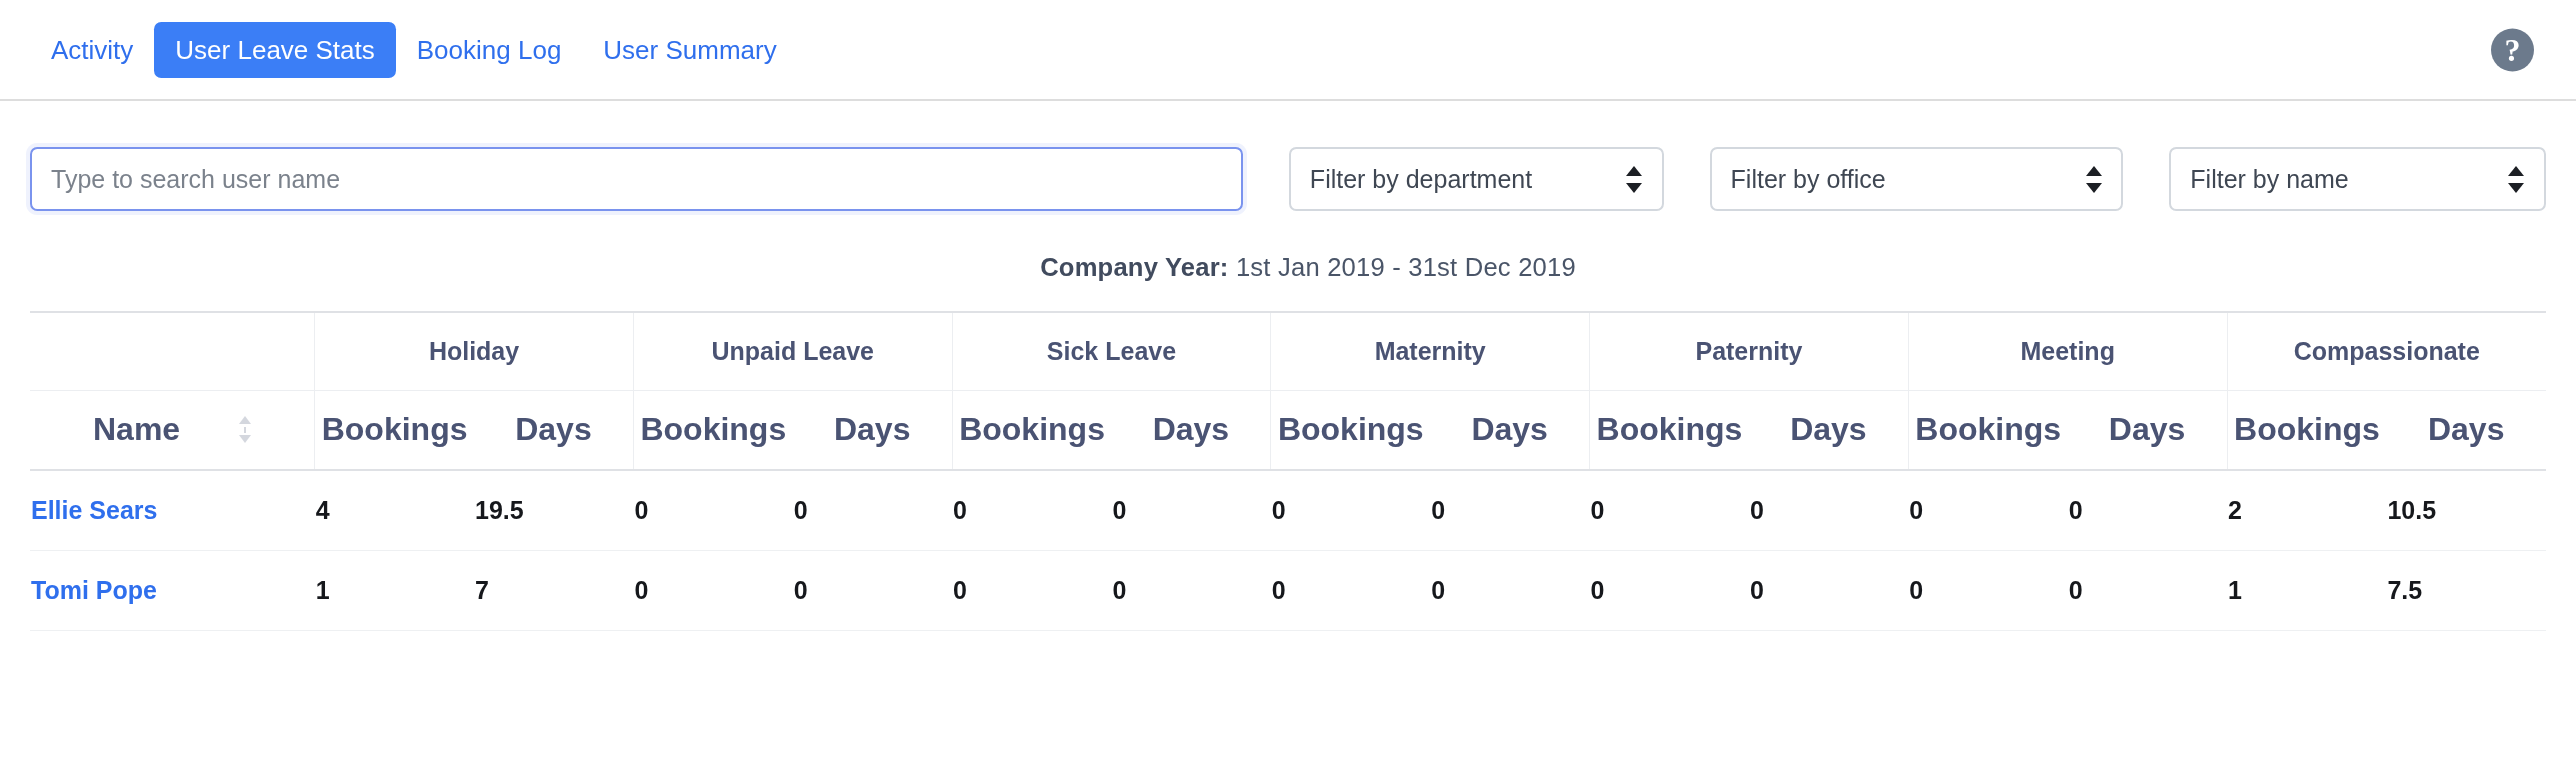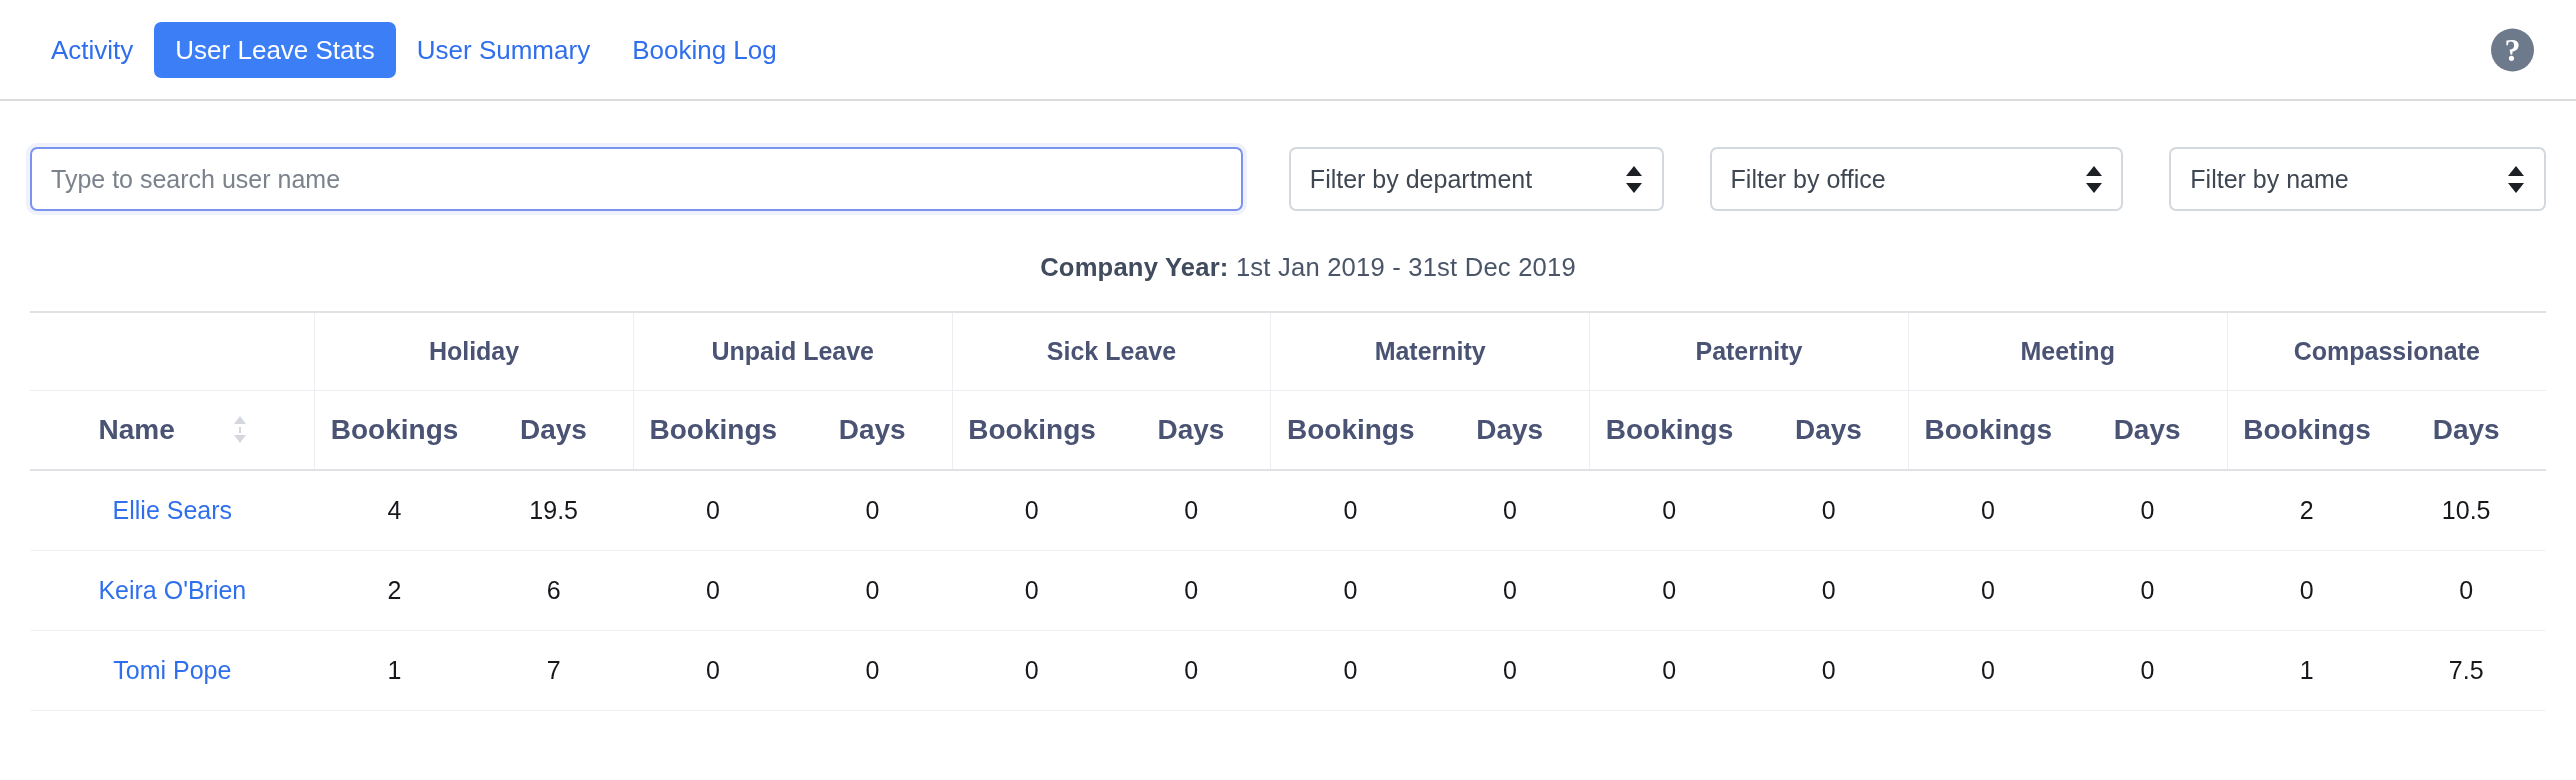--- a/index.html
+++ b/index.html
@@ -141,21 +141,21 @@
     font-weight: bold;
     color: #4a5373;
   }
   thead tr.grouprow th.gsep { border-left: 1.6px solid #eceef1; }
   thead tr.grouprow th.namecol { border-top: 2.4px solid #dfe1e5; }
 
   thead tr.subrow th {
     height: 80px;
     vertical-align: middle;
     text-align: center;
-    font-size: 28px;
+    font-size: 32px;
     font-weight: bold;
     color: #4a5373;
     border-bottom: 2.4px solid #dfe1e5;
   }
   thead tr.subrow th.gsep { border-left: 1.6px solid #eceef1; }
 
   .namehead {
     display: flex;
     align-items: center;
     justify-content: center;
@@ -177,42 +177,43 @@
   }
   .sort-icon i.up { border-bottom: 8px solid #aab0be; }
   .sort-icon i.dn { border-top: 8px solid #aab0be; }
   .sort-icon .stem {
     width: 1.6px; height: 6.4px; background: #aab0be;
     border: none;
   }
 
   tbody td {
     height: 80px;
-    text-align: center;
+    text-align: left;
     vertical-align: middle;
     font-size: 25px;
     color: #16181c;
     border-bottom: 1.6px solid #eef0f2;
+    font-weight: bold;
   }
   tbody tr:first-child td { border-top: none; }
   tbody td.name a {
     color: #2f6fed;
     text-decoration: none;
     font-size: 25px;
     cursor: pointer;
   }
 </style>
 </head>
 <body>
 
 <div class="tabbar">
   <div class="tab">Activity</div>
   <div class="tab active">User Leave Stats</div>
+  <div class="tab">Booking Log</div>
   <div class="tab">User Summary</div>
-  <div class="tab">Booking Log</div>
 
   <div class="help-wrap">
     <div class="help-icon">?</div>
   </div>
 </div>
 
 <div class="filters">
   <input class="search-input" type="text" autofocus="" placeholder="Type to search user name" style="">
 
   <div class="select-wrap w-dept">
@@ -314,37 +315,20 @@
           <td class="gsep">0</td>
           <td>0</td>
           <td class="gsep">0</td>
           <td>0</td>
           <td class="gsep">0</td>
           <td>0</td>
           <td class="gsep">2</td>
           <td>10.5</td>
         </tr>
         <tr>
-          <td class="name"><a>Keira O'Brien</a></td>
-          <td class="gsep">2</td>
-          <td>6</td>
-          <td class="gsep">0</td>
-          <td>0</td>
-          <td class="gsep">0</td>
-          <td>0</td>
-          <td class="gsep">0</td>
-          <td>0</td>
-          <td class="gsep">0</td>
-          <td>0</td>
-          <td class="gsep">0</td>
-          <td>0</td>
-          <td class="gsep">0</td>
-          <td>0</td>
-        </tr>
-        <tr>
           <td class="name"><a>Tomi Pope</a></td>
           <td class="gsep">1</td>
           <td>7</td>
           <td class="gsep">0</td>
           <td>0</td>
           <td class="gsep">0</td>
           <td>0</td>
           <td class="gsep">0</td>
           <td>0</td>
           <td class="gsep">0</td>

